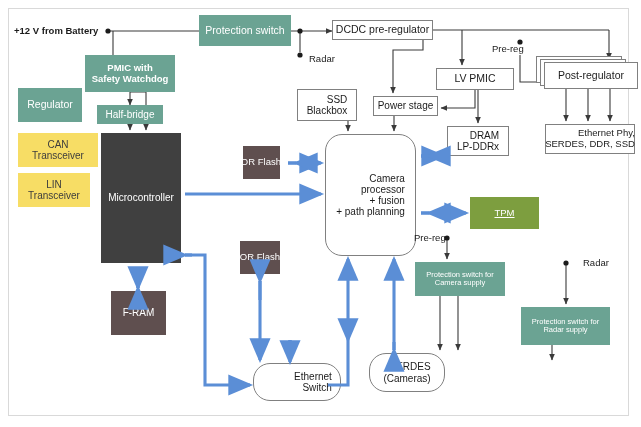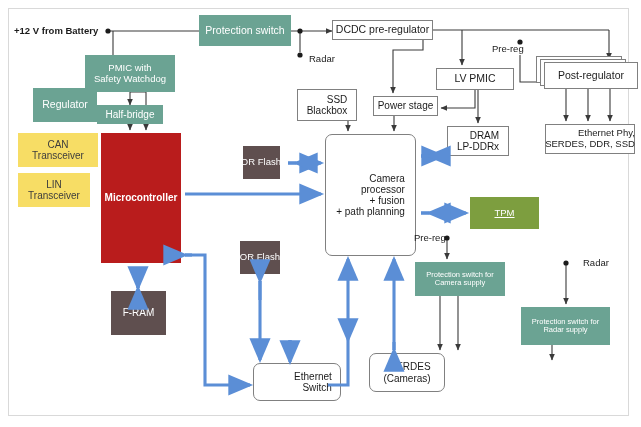--- a/index.html
+++ b/index.html
@@ -3,25 +3,25 @@
 <meta charset="utf-8">
 <style>
   html,body{margin:0;padding:0;background:#ffffff;}
   body{font-family:"Liberation Sans",sans-serif;}
   #canvas{position:relative;width:641px;height:427px;background:#ffffff;overflow:hidden;}
   #frame{position:absolute;left:8px;top:8px;width:621px;height:408px;border:1px solid #d9d9d9;background:#ffffff;box-sizing:border-box;}
   .node{position:absolute;box-sizing:border-box;display:flex;align-items:center;justify-content:center;text-align:center;line-height:1.12;z-index:5;}
   .node span{display:block;white-space:pre;}
   .teal{background:#6ba393;color:#ffffff;}
   .yellow{background:#f7dd65;color:#3d3d3d;}
-  .red{background:#b91c1c;color:#ffffff;font-weight:bold;}
+  .red{background:#404040;color:#ffffff;}
   .brown{background:#5f4f4f;color:#ffffff;text-align:center;}
   .olive{background:#7d9e3f;color:#ffffff;text-decoration:underline;}
   .white{background:#ffffff;color:#1b1b1b;border:1px solid #808080;text-align:right;}
-  .rounded{border-radius:7px;}
+  .rounded{border-radius:17px;}
   .label{position:absolute;color:#1b1b1b;white-space:pre;z-index:6;}
   svg#wires{position:absolute;left:0;top:0;width:641px;height:427px;z-index:2;pointer-events:none;}
   svg#wires-top{position:absolute;left:0;top:0;width:641px;height:427px;z-index:7;pointer-events:none;}
 </style>
 </head>
 <body>
 
 <div id="canvas">
   <div id="frame"></div>
 
@@ -109,37 +109,37 @@
       <path d="M290,340 L290,340"></path>
     </g>
   </svg>
 
   <div class="node teal" style="left:199px;top:15px;width:92px;height:31px;font-size:10.5px;">
       <span>Protection switch</span>
     </div>
   <div class="node white" style="left:332px;top:20px;width:101px;height:20px;font-size:10.5px;">
       <span>DCDC pre-regulator</span>
     </div>
-  <div class="node teal" style="left:85px;top:55px;width:90px;height:37px;font-size:9.5px;">
+  <div class="node teal" style="left:85px;top:55px;width:90px;height:37px;font-size:9.5px;font-weight:bold;">
       <span>PMIC with
 Safety Watchdog</span>
     </div>
   <div class="node white" style="left:436px;top:68px;width:78px;height:22px;font-size:10.5px;">
       <span>LV PMIC</span>
     </div>
 
   <div style="position:absolute;left:536px;top:56px;z-index:5;">
     <div class="node white" style="position:absolute;left:0px;top:0px;width:86px;height:27px;"></div>
     <div class="node white" style="position:absolute;left:4px;top:3px;width:86px;height:27px;"></div>
     <div class="node white" style="position:absolute;left:8px;top:6px;width:94px;height:27px;font-size:10.5px;">
         <span>Post-regulator</span>
       </div>
   </div>
 
-  <div class="node teal" style="left:18px;top:88px;width:64px;height:34px;font-size:10.5px;margin-left:15px;">
+  <div class="node teal" style="left:18px;top:88px;width:64px;height:34px;font-size:10.5px;">
       <span>Regulator</span>
     </div>
   <div class="node teal" style="left:97px;top:105px;width:66px;height:19px;font-size:10px;">
       <span>Half-bridge</span>
     </div>
   <div class="node white" style="left:297px;top:89px;width:60px;height:32px;font-size:10px;">
       <span>SSD
 Blackbox</span>
     </div>
   <div class="node white" style="left:373px;top:96px;width:65px;height:20px;font-size:10px;">

